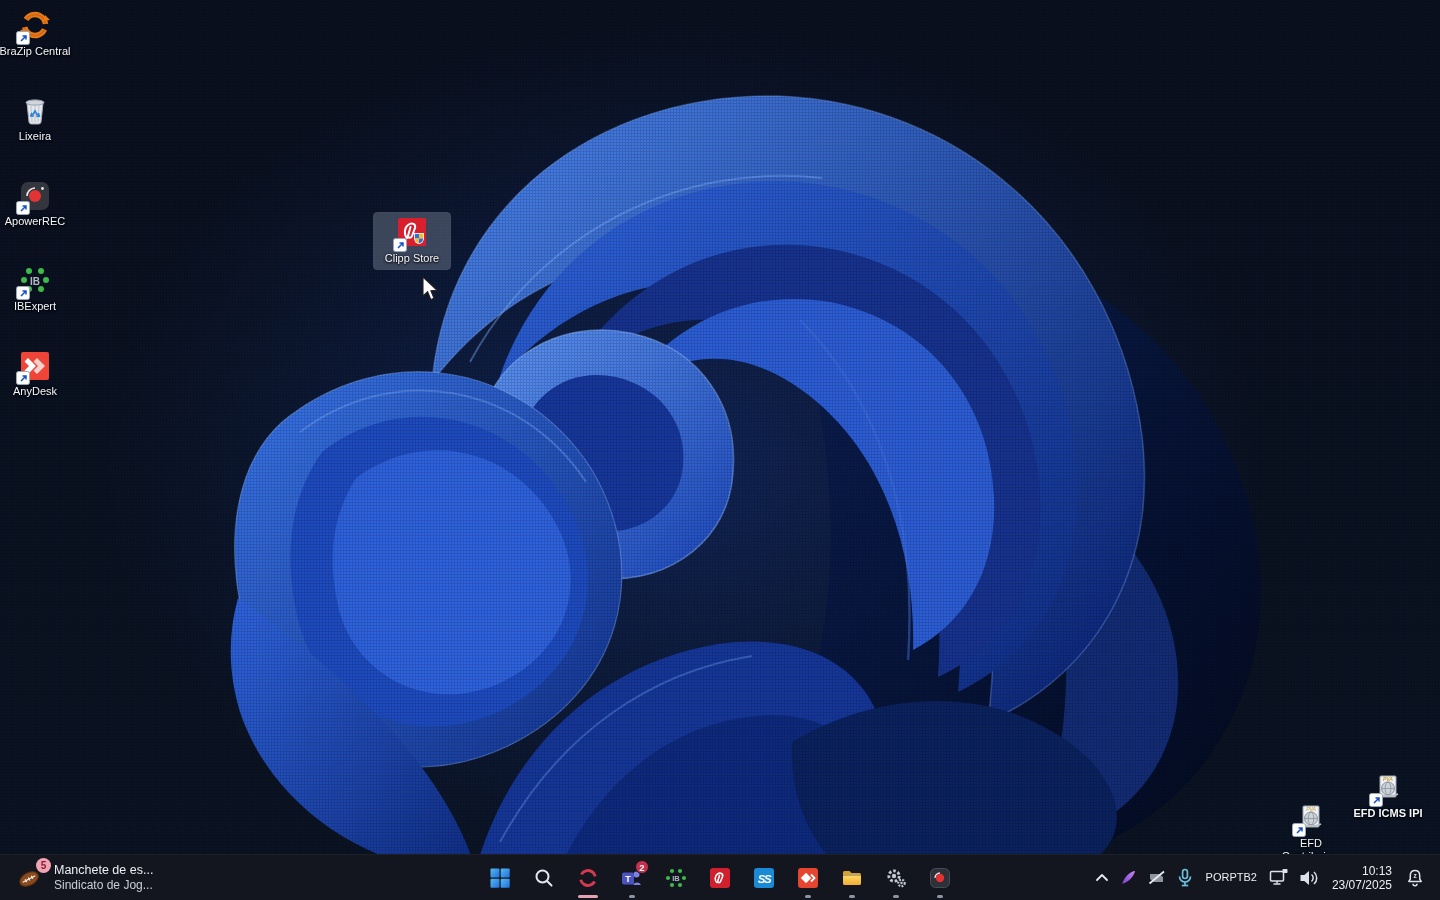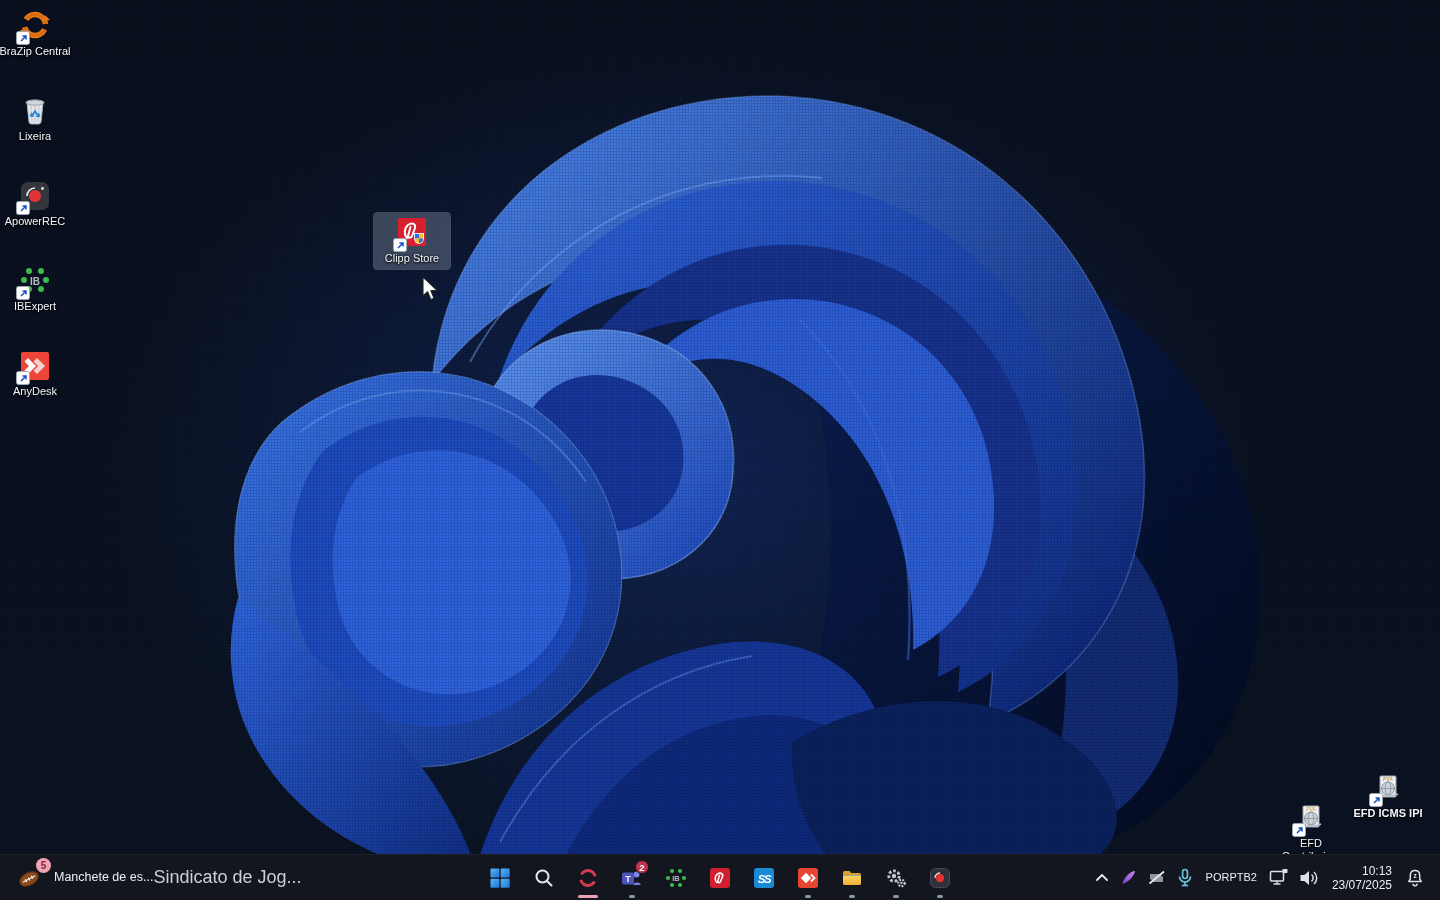--- a/index.html
+++ b/index.html
@@ -34,23 +34,23 @@
   .tb-btn.active .ind{display:block;width:20px;background:#e9a2b2;}
   .tb-badge{position:absolute;top:4px;right:5px;min-width:14px;height:14px;border-radius:8px;
     background:#c4314b;color:#fff;font-size:9.5px;font-weight:bold;line-height:14px;
     text-align:center;padding:0 2px;box-sizing:border-box;border:1px solid #13161f;}
   
   .widget{position:absolute;left:6px;top:0;height:45px;display:flex;align-items:center;
     gap:8px;padding:0 10px;border-radius:5px;cursor:pointer;}
   .widget .wicon{position:relative;width:30px;height:32px;}
   .wbadge{position:absolute;top:-4px;right:-5px;width:15px;height:15px;border-radius:50%;
     background:#f2a4b4;color:#7c1f2e;font-size:10px;font-weight:bold;line-height:15px;text-align:center;}
-  .wtext{display:flex;flex-direction:row;justify-content:center;}
+  .wtext{display:flex;flex-direction:column;justify-content:center;}
   .wline1{color:#eceff4;font-size:12.5px;line-height:15px;}
-  .wline2{color:#c9ced8;font-size:18px;line-height:15px;}
+  .wline2{color:#c9ced8;font-size:12px;line-height:15px;}
   
   .tray{position:absolute;right:0;top:0;height:45px;display:flex;align-items:center;padding-right:10px;}
   .tr-btn{height:36px;display:flex;align-items:center;justify-content:center;border-radius:4px;
     cursor:pointer;padding:0 3px;}
   .lang{display:flex;flex-direction:row;align-items:center;justify-content:center;
     color:#eceff4;font-size:11px;line-height:12.5px;padding:0 7px;text-align:right;}
   .clock{display:flex;flex-direction:column;align-items:flex-end;justify-content:center;
     color:#eceff4;font-size:12px;line-height:14px;padding:0 8px;}
   .cursor{position:absolute;left:422px;top:276px;pointer-events:none;z-index:50;}
 </style>

